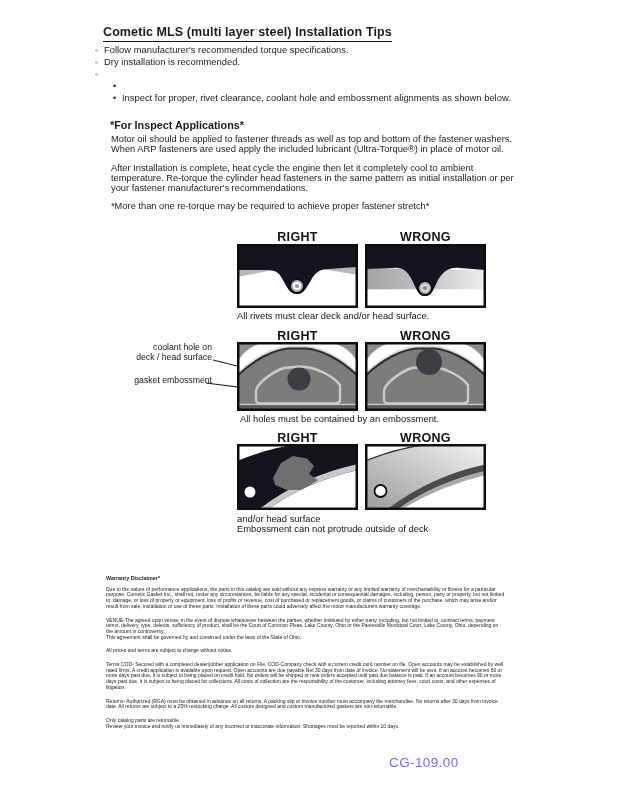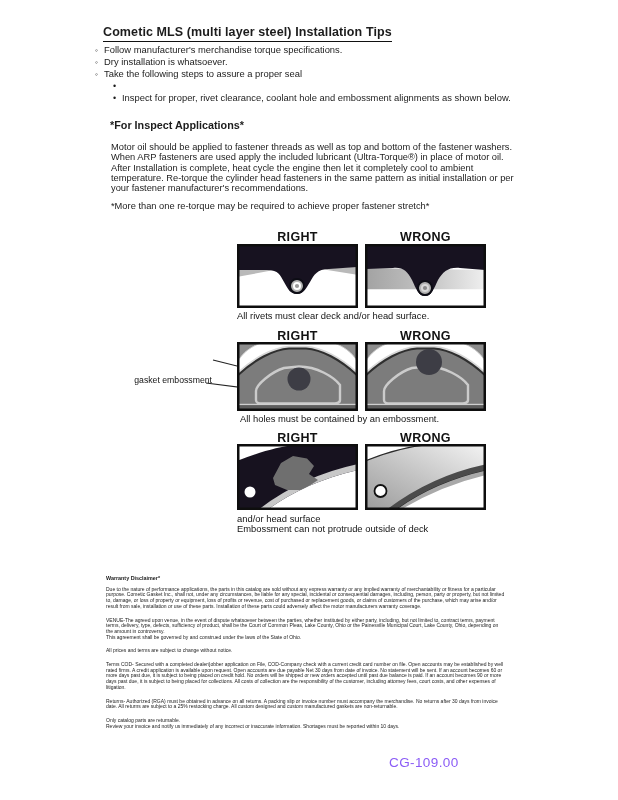--- a/index.html
+++ b/index.html
@@ -15,21 +15,21 @@
   }
 
   .bullets { left:95px; top:44px; width:430px; font-size:9.4px; }
   .b-row { display:flex; align-items:flex-start; line-height:12.1px; }
   .b-row.sub { margin-left:18px; }
   .glyph { width:9px; flex:0 0 9px; font-size:8.5px; line-height:12.1px; }
   .glyph.dot { font-size:9px; }
 
   .diesel-h { left:110px; top:119px; font-size:10.8px; font-weight:bold; }
   .para { left:111px; width:403px; font-size:9.3px; line-height:10px; }
-  .p1 { top:142px; }
+  .p1 { top:134px; }
   .p2 { top:163px; }
   .note { top:201px; }
 
   .rw-label { width:121px; text-align:center; font-size:12.5px; font-weight:bold; letter-spacing:0.3px; color:#121212; }
   .caption { font-size:9.4px; line-height:10.2px; color:#141414; }
 
   .ann { width:112px; text-align:right; font-size:8.7px; line-height:9.6px; color:#141414; }
 
   .disclaimer { left:106px; top:576px; width:400px; font-size:5px; line-height:5.7px; color:#222; }
   .disclaimer .dh { font-size:5.4px; font-weight:bold; margin-bottom:5px; }
@@ -44,29 +44,28 @@
 </head>
 <body>
 
 <div class="page">
 
   <div class="abs title">Cometic MLS (multi layer steel) Installation Tips</div>
 
   <div class="abs bullets">
     <div class="b-row">
       <span class="glyph">◦</span>
-      <span>Follow manufacturer's merchandise torque specifications.</span>
+      <span>Follow manufacturer's recommended torque specifications.</span>
     </div>
     <div class="b-row">
       <span class="glyph">◦</span>
-      <span>Dry installation is whatsoever.</span>
+      <span>Dry installation is recommended.</span>
     </div>
     <div class="b-row">
       <span class="glyph">◦</span>
-      <span>Take the following steps to assure a proper seal</span>
     </div>
     <div class="b-row sub">
       <span class="glyph dot">•</span>
     </div>
     <div class="b-row sub">
       <span class="glyph dot">•</span>
       <span>Inspect for proper, rivet clearance, coolant hole and embossment alignments as shown below.</span>
     </div>
   </div>
 
@@ -117,20 +116,24 @@
       <circle cx="60" cy="44" r="2.1" fill="#8a8a8a"></circle>
     </g>
     <rect x="1.25" y="1.25" width="118.5" height="61.5" fill="none" stroke="#0e0e0e" stroke-width="2.5"></rect>
   </svg>
 
   <div class="abs caption" style="left:237px; top:311px;">All rivets must clear deck and/or head surface.</div>
 
   <div class="abs rw-label" style="left:237px; top:329px;">RIGHT</div>
   <div class="abs rw-label" style="left:365px; top:329px;">WRONG</div>
 
+  <div class="abs ann" style="left:100px; top:343px;">
+    <div>coolant hole on</div>
+    <div>deck / head surface</div>
+  </div>
   <div class="abs ann" style="left:100px; top:376px;">gasket embossment</div>
 
   <svg class="abs" style="left:205px; top:352px;" width="100" height="45" viewBox="0 0 100 45">
     <line x1="8" y1="8" x2="88" y2="28" stroke="#222" stroke-width="1.2"></line>
     <line x1="1" y1="31" x2="56" y2="38" stroke="#222" stroke-width="1.2"></line>
   </svg>
 
   <svg class="abs" style="left:237px; top:342px;" width="121" height="69" viewBox="0 0 121 69">
     <defs>
         <clipPath id="c2r">

